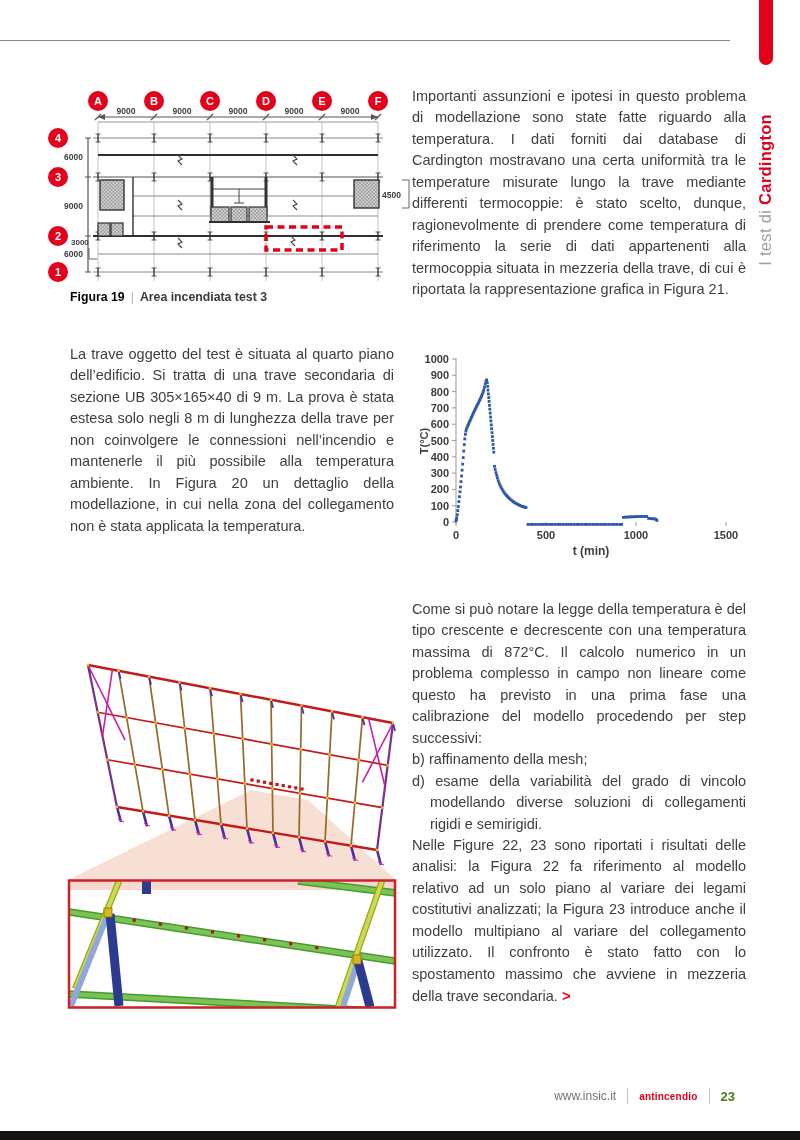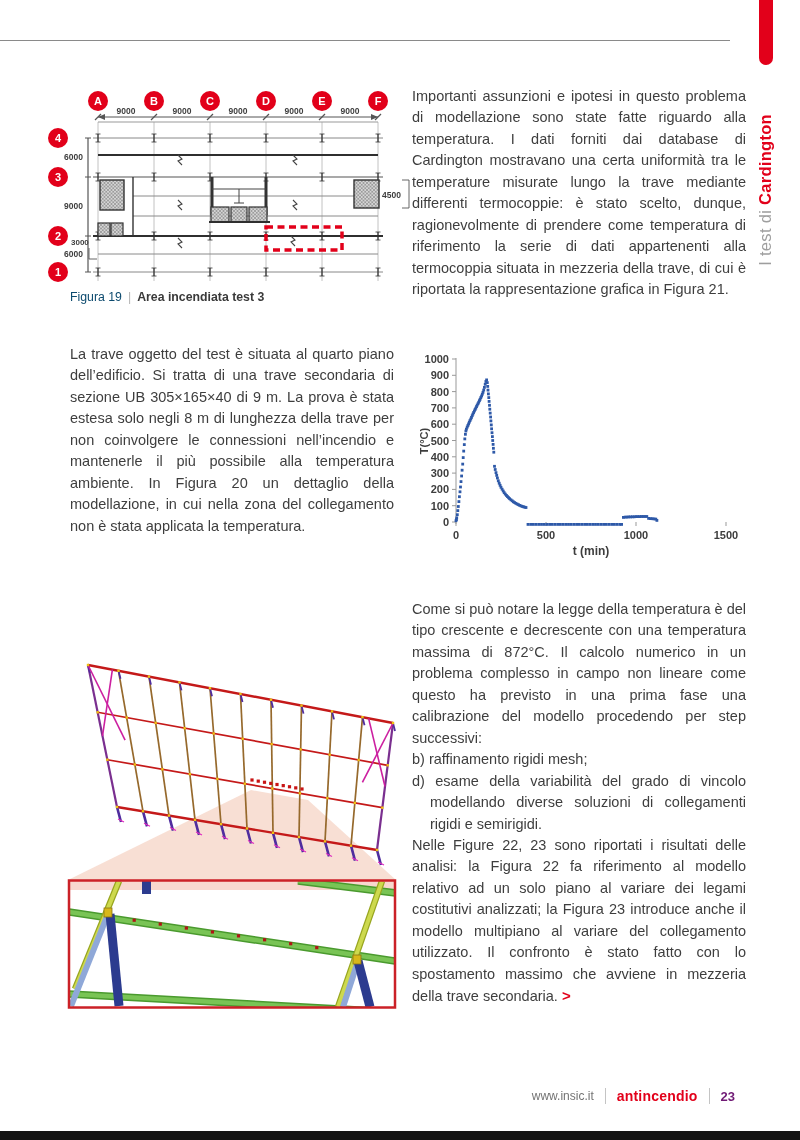--- a/index.html
+++ b/index.html
@@ -11,27 +11,27 @@
   .side-label-wrap{position:absolute;left:747px;top:70px;width:36px;height:240px;
         display:flex;align-items:center;justify-content:center;}
   .side-label{writing-mode:vertical-rl;transform:rotate(180deg);white-space:nowrap;
         font-size:16.5px;color:#9e9e9e;letter-spacing:.3px;}
   .side-label b{color:#e2001a;font-weight:bold;}
   .body-text{position:absolute;font-size:14.5px;line-height:21.45px;color:#3e3e3e;}
   .body-text p{margin:0;text-align:justify;hyphens:auto;}
   .step{padding-left:18px;text-indent:-18px;text-align:justify;}
   .cont-mark{color:#e2001a;font-weight:bold;font-size:15px;}
   .caption{position:absolute;font-size:12.3px;font-weight:bold;color:#3a3a3a;white-space:nowrap;}
-  .cap-label{color:#0c4a6e;font-weight:normal;}
+  .cap-label{color:#000000;font-weight:bold;}
   .cap-sep{color:#b5b5b5;font-weight:normal;margin:0 6px;}
   .figsvg{position:absolute;}
   .footer{position:absolute;top:1088px;right:65px;display:flex;align-items:center;gap:11px;}
   .footer .site{font-size:12px;color:#737373;}
-  .footer .mag{font-size:14px;font-weight:bold;color:#e2001a;letter-spacing:.2px;}
-  .footer .pnum{font-size:13px;color:#701a75;font-weight:bold;}
+  .footer .mag{font-size:10px;font-weight:bold;color:#e2001a;letter-spacing:.2px;}
+  .footer .pnum{font-size:13px;color:#4d7c0f;font-weight:bold;}
   .fsep{width:1px;height:16px;background:#c4c4c4;}
   .bottom-bar{position:absolute;left:0;top:1131px;width:800px;height:9px;background:#141414;}
 </style>
 </head>
 <body>
 
 <div class="page">
 
   <div class="top-rule"></div>
   <div class="corner-tab"></div>
@@ -398,21 +398,21 @@
       <rect x="233.0" y="171.2" width="2.8" height="2.8" fill="#2e59a8"></rect>
       <rect x="234.8" y="171.3" width="2.8" height="2.8" fill="#2e59a8"></rect>
       <rect x="236.6" y="171.5" width="2.8" height="2.8" fill="#2e59a8"></rect>
       <rect x="238.4" y="171.7" width="2.8" height="2.8" fill="#2e59a8"></rect>
       <rect x="239.5" y="173.0" width="2.8" height="2.8" fill="#2e59a8"></rect>
     </svg>
 
   <div class="body-text" style="left:412px;top:599px;width:334px;">
     <p>Come si può notare la legge della temperatura è del tipo crescente e decrescente con una temperatura massima di 872°C. Il calcolo numerico in un problema complesso in campo non lineare come questo ha previsto in una prima fase una calibrazione del modello procedendo per step successivi:</p>
     <div id="step-list">
-        <div class="step">b) raffinamento rigidi mesh;</div>
+        <div class="step">b) raffinamento della mesh;</div>
         <div class="step">d) esame della variabilità del grado di vincolo modellando diverse soluzioni di collegamenti rigidi e semirigidi.</div>
       </div>
     <p><span>Nelle Figure 22, 23 sono riportati i risultati delle analisi: la Figura 22 fa riferimento al modello relativo ad un solo piano al variare dei legami costitutivi analizzati; la Figura 23 introduce anche il modello multipiano al variare del collegamento utilizzato. Il confronto è stato fatto con lo spostamento massimo che avviene in mezzeria della trave secondaria.</span> <span class="cont-mark">&gt;</span></p>
   </div>
 
   <div class="body-text" style="left:70px;top:344px;width:324px;">
     <p>La trave oggetto del test è situata al quarto piano dell’edificio. Si tratta di una trave secondaria di sezione UB 305×165×40 di 9 m. La prova è stata estesa solo negli 8 m di lunghezza della trave per non coinvolgere le connessioni nell’incendio e mantenerle il più possibile alla temperatura ambiente. In Figura 20 un dettaglio della modellazione, in cui nella zona del collegamento non è stata applicata la temperatura.</p>
   </div>
 
   <svg id="fig20-svg" class="figsvg" style="left:55px;top:650px;" width="345" height="362" viewBox="0 0 345 362">

